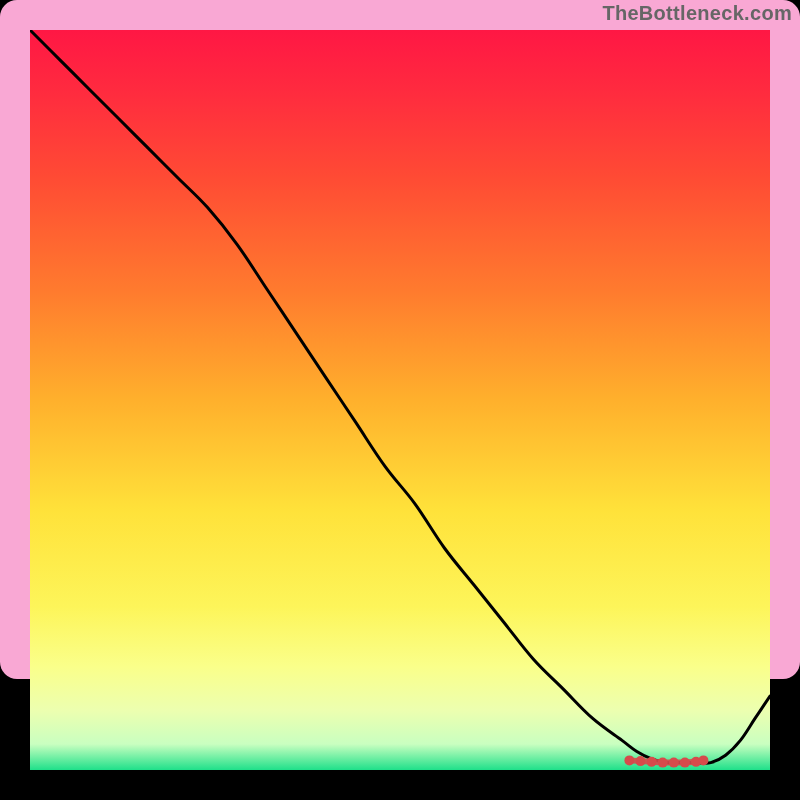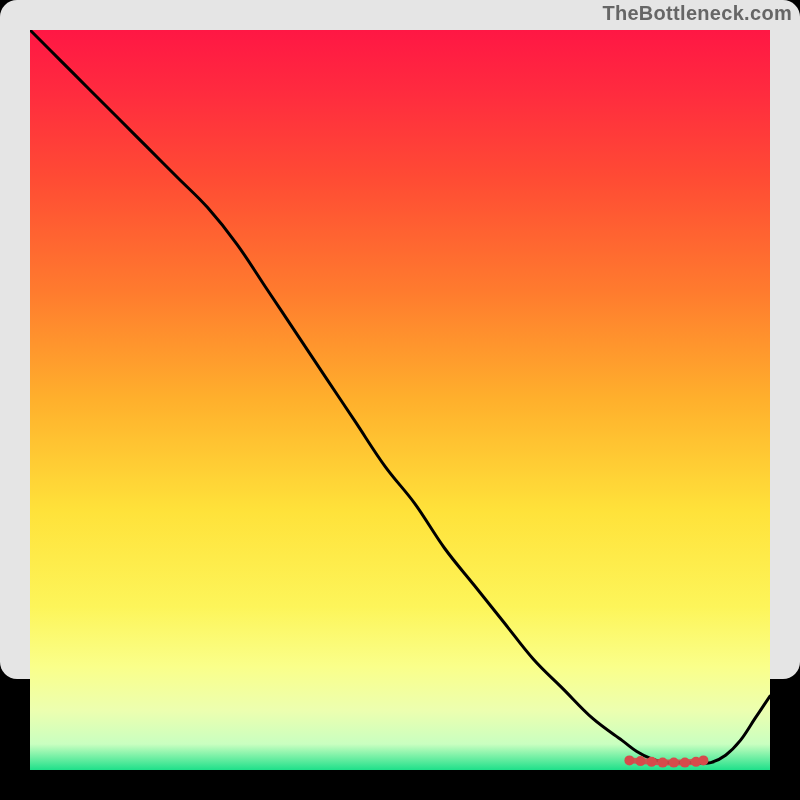--- a/index.html
+++ b/index.html
@@ -8,21 +8,21 @@
     width: 800px;
     height: 800px;
     overflow: hidden;
     background: #000;
     font-family: Arial, Helvetica, sans-serif;
   }
   .outer {
     position: relative;
     width: 800px;
     height: 679px;
-    background: #e5e5e5;
+    background: #f9a8d4;
     border-radius: 17px;
   }
   .watermark {
     position: absolute;
     top: 2px;
     right: 8px;
     color: #666;
     font-size: 20px;
     font-weight: bold;
     letter-spacing: 0.3px;

